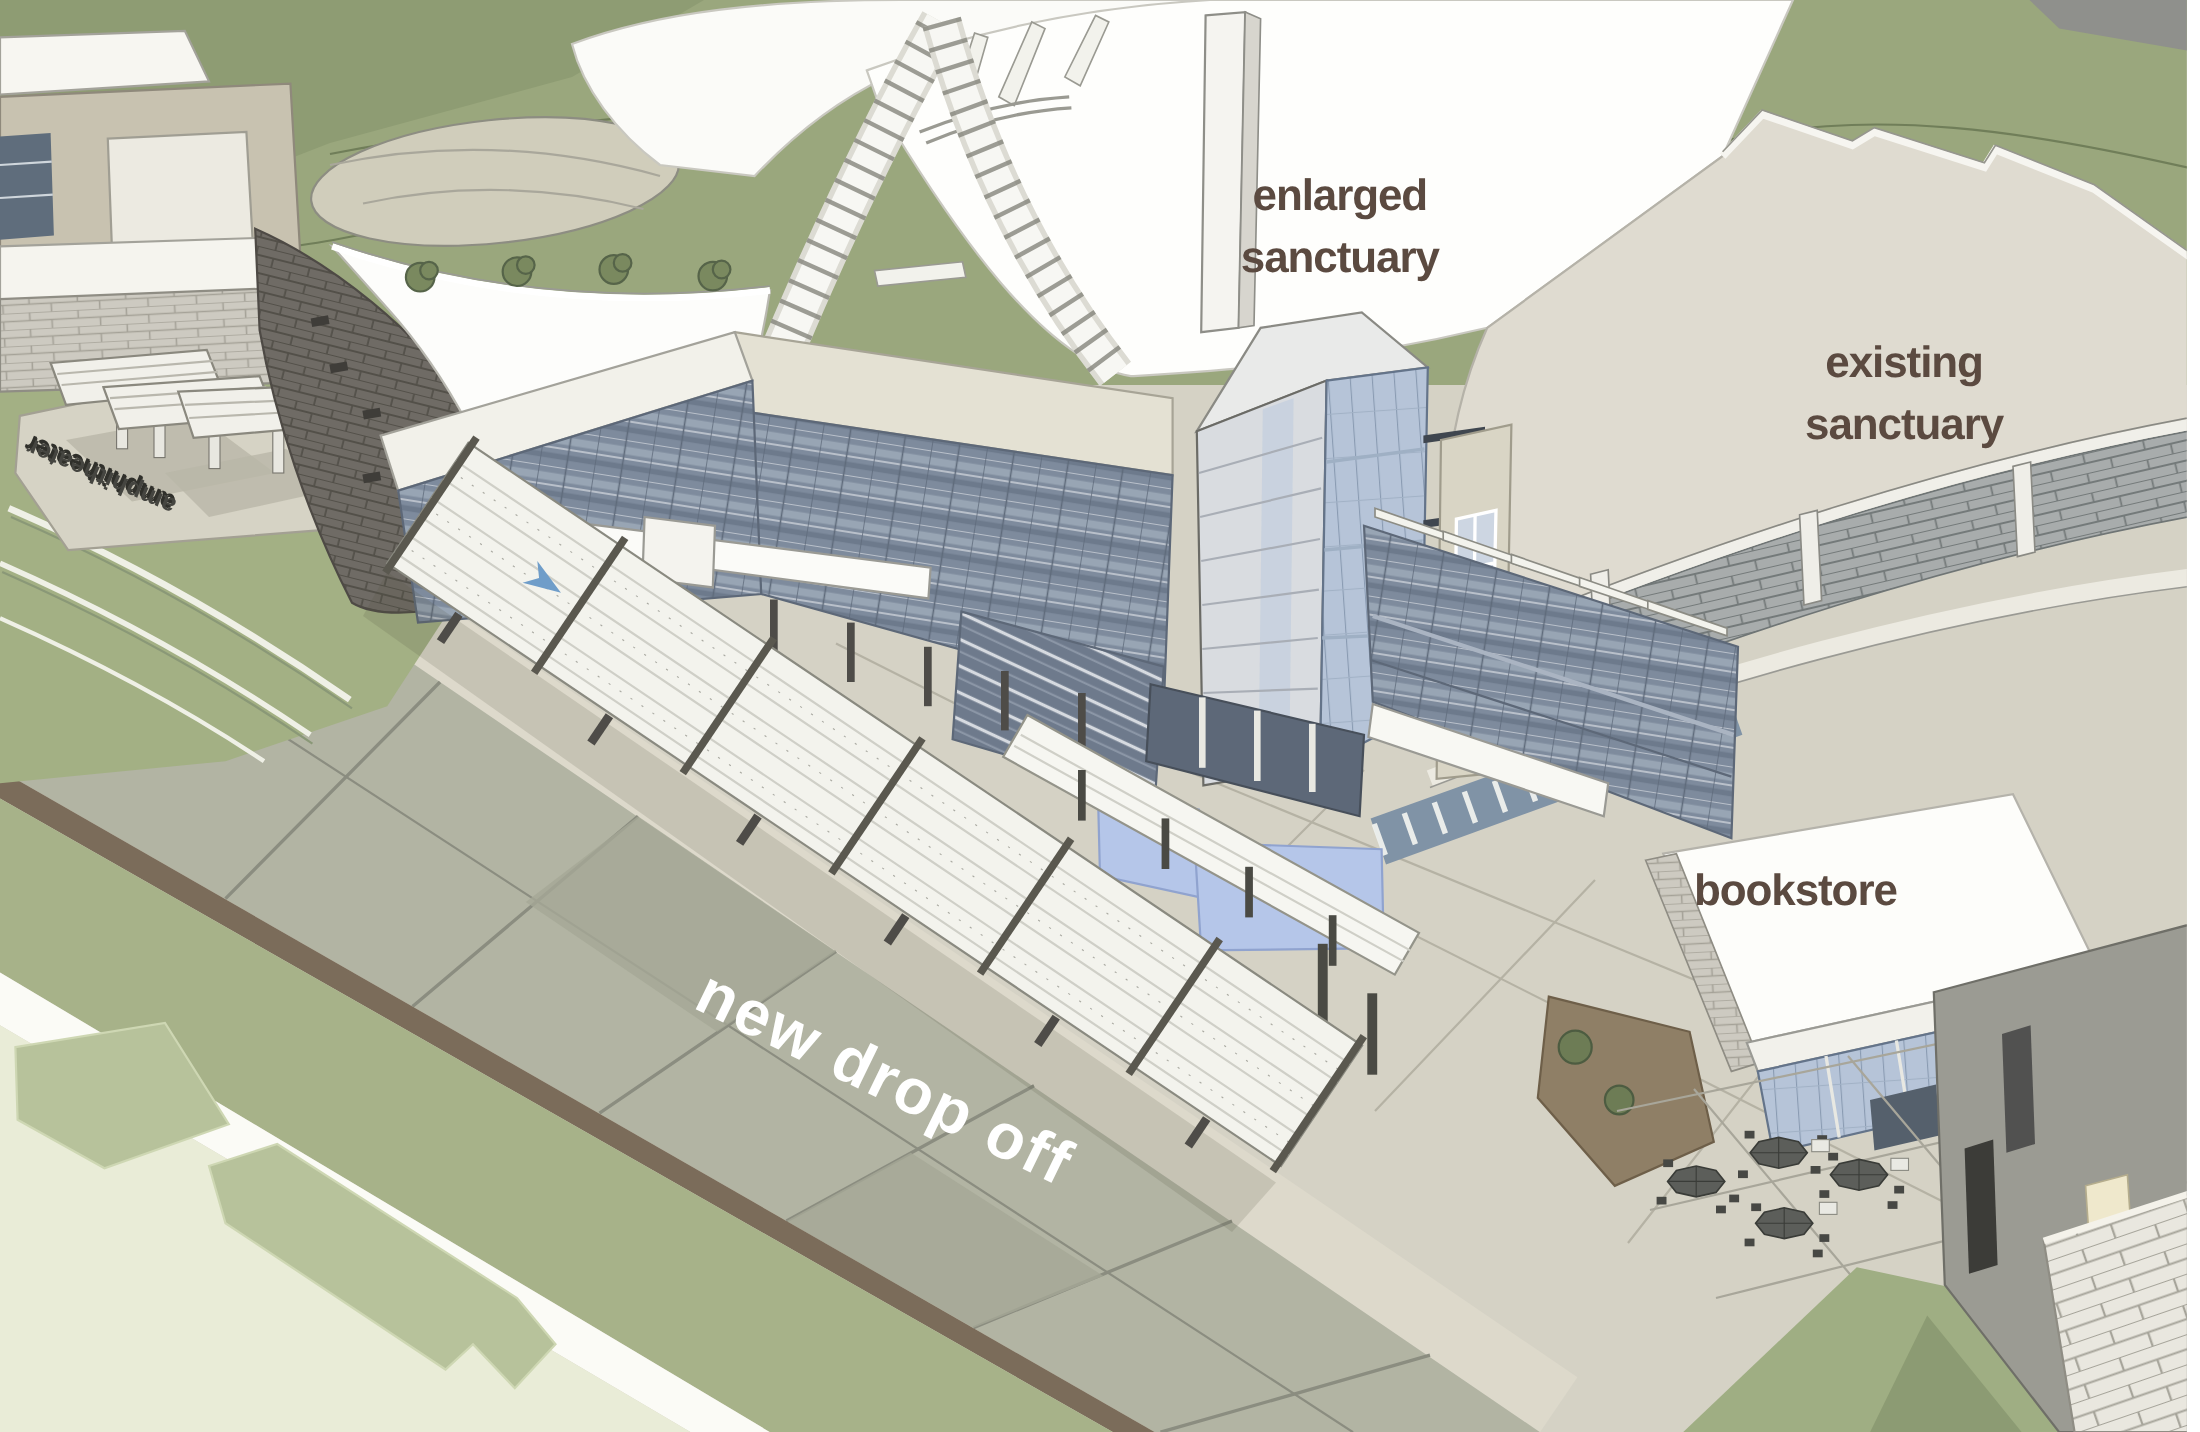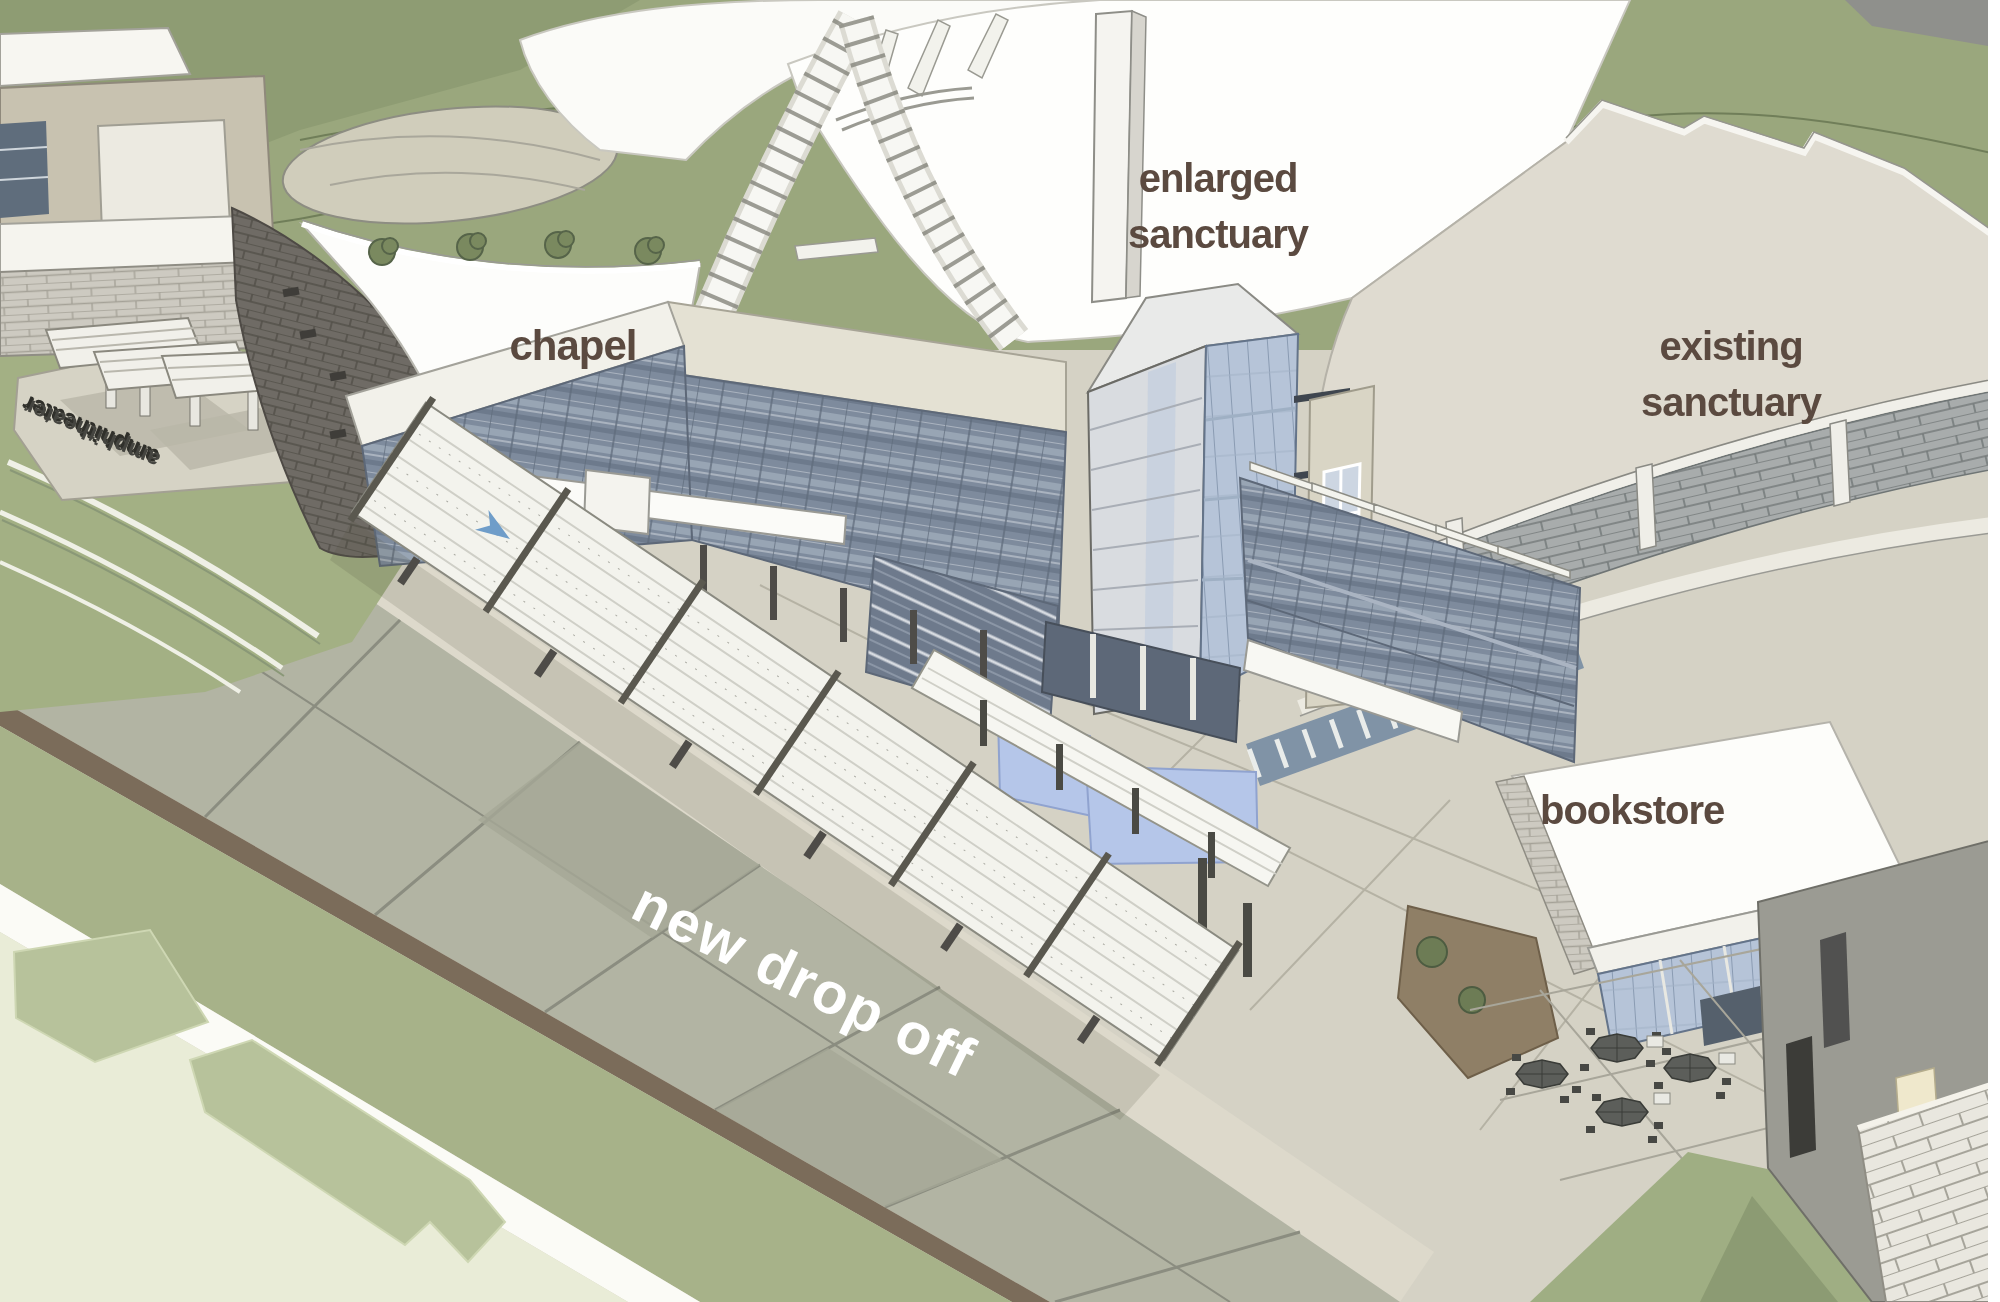--- a/index.html
+++ b/index.html
@@ -4,21 +4,21 @@
 <style>
   html,body{margin:0;padding:0;background:#ffffff;}
   .scene{position:relative;width:1988px;height:1302px;overflow:hidden;
          font-family:"Liberation Sans",sans-serif;background:#d5d2c5;}
   .scene svg{position:absolute;left:0;top:0;}
   .label{position:absolute;font-weight:700;color:#5b4a40;z-index:5;}
   .label .ln{display:block;}
   #lbl-enlarged{left:1018px;top:150px;width:400px;font-size:40px;line-height:1.4;
                 text-align:center;letter-spacing:-1px;}
   #lbl-chapel{left:423px;top:322px;width:300px;font-size:42px;text-align:center;letter-spacing:-1px;}
-  #lbl-existing{left:1531px;top:318px;width:400px;font-size:40px;line-height:1.4;
+  #lbl-existing{left:1531px;top:302px;width:400px;font-size:40px;line-height:1.4;
                 text-align:center;letter-spacing:-1px;}
   #lbl-bookstore{left:1540px;top:788px;width:340px;font-size:40px;text-align:left;letter-spacing:-1px;}
   #lbl-dropoff{left:652px;top:868px;font-size:58px;color:#ffffff;letter-spacing:2px;
                transform:rotate(26deg);transform-origin:0 0;white-space:nowrap;}
   #lbl-amphitheater{left:0px;top:420px;width:184px;font-size:23px;color:#454540;
                text-align:center;transform:rotate(203deg);letter-spacing:0px;
                text-shadow:2px 2px 0 #30302b,3px 3px 0 #30302b;}
 </style>
 </head>
 <body>
@@ -369,23 +369,20 @@
           <rect x="896" y="2" width="8" height="30"></rect>
     </g>
     <polygon points="112,-78 146,-66 112,-54 122,-66" fill="#6f9dc9"></polygon>
   </g>
 </svg>
 
 <div class="label" id="lbl-enlarged">
   <span class="ln">enlarged</span>
   <span class="ln">sanctuary</span>
 </div>
-<div class="label" id="lbl-chapel">
-  <span>chapel</span>
-</div>
 <div class="label" id="lbl-existing">
   <span class="ln">existing</span>
   <span class="ln">sanctuary</span>
 </div>
 <div class="label" id="lbl-bookstore">
   <span>bookstore</span>
 </div>
 <div class="label" id="lbl-dropoff">
   <span>new drop off</span>
 </div>

